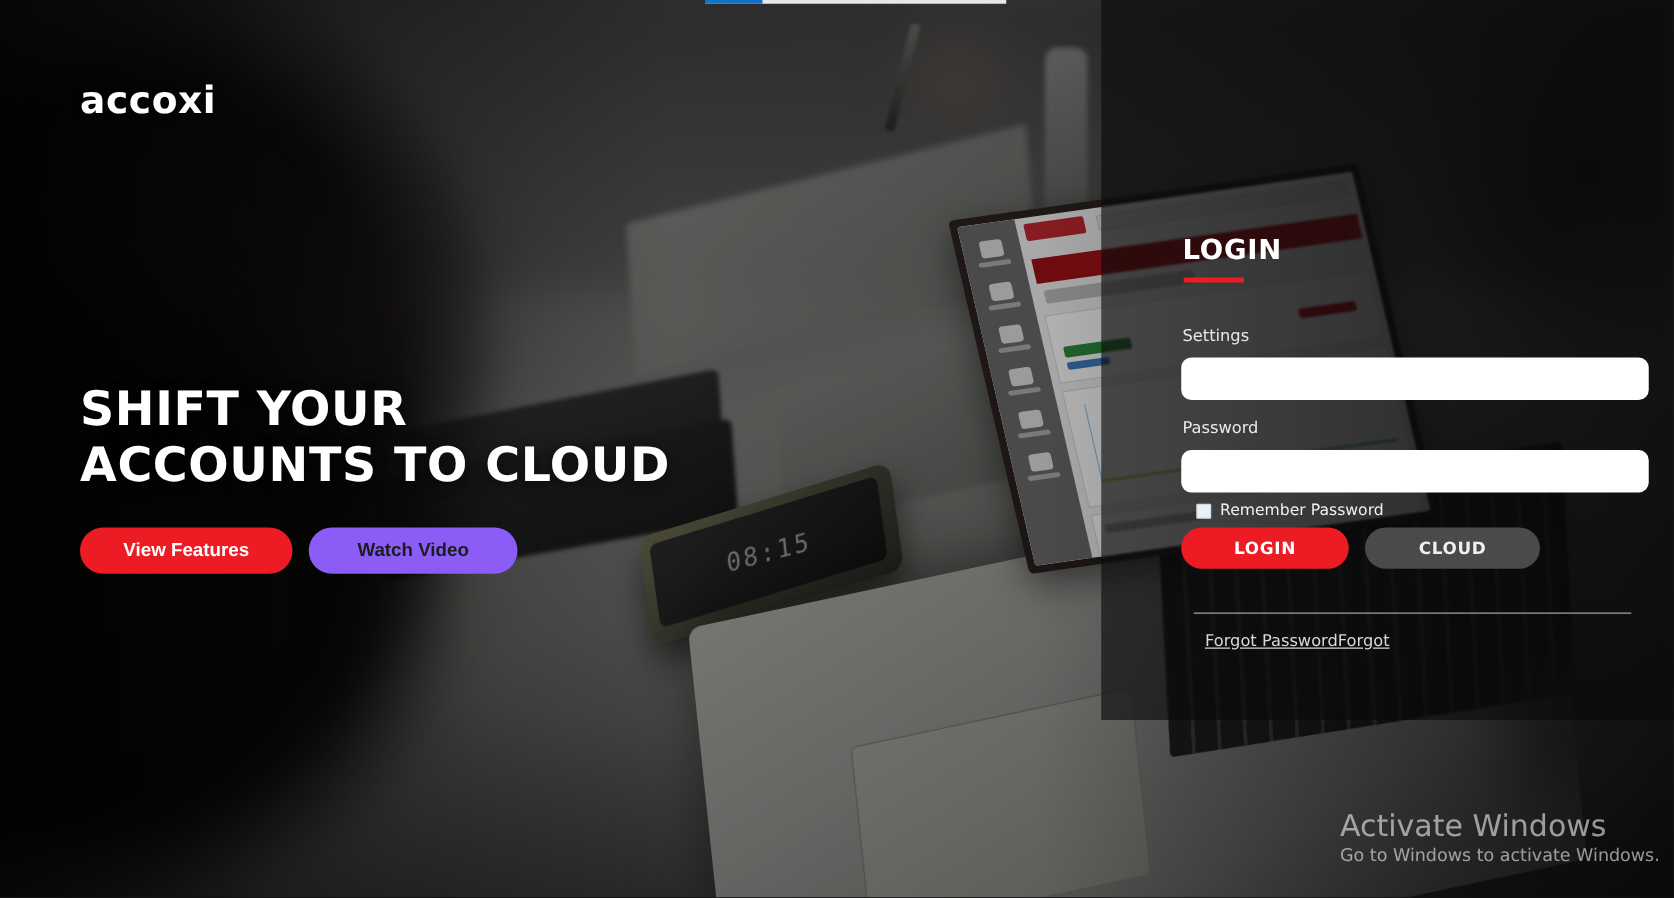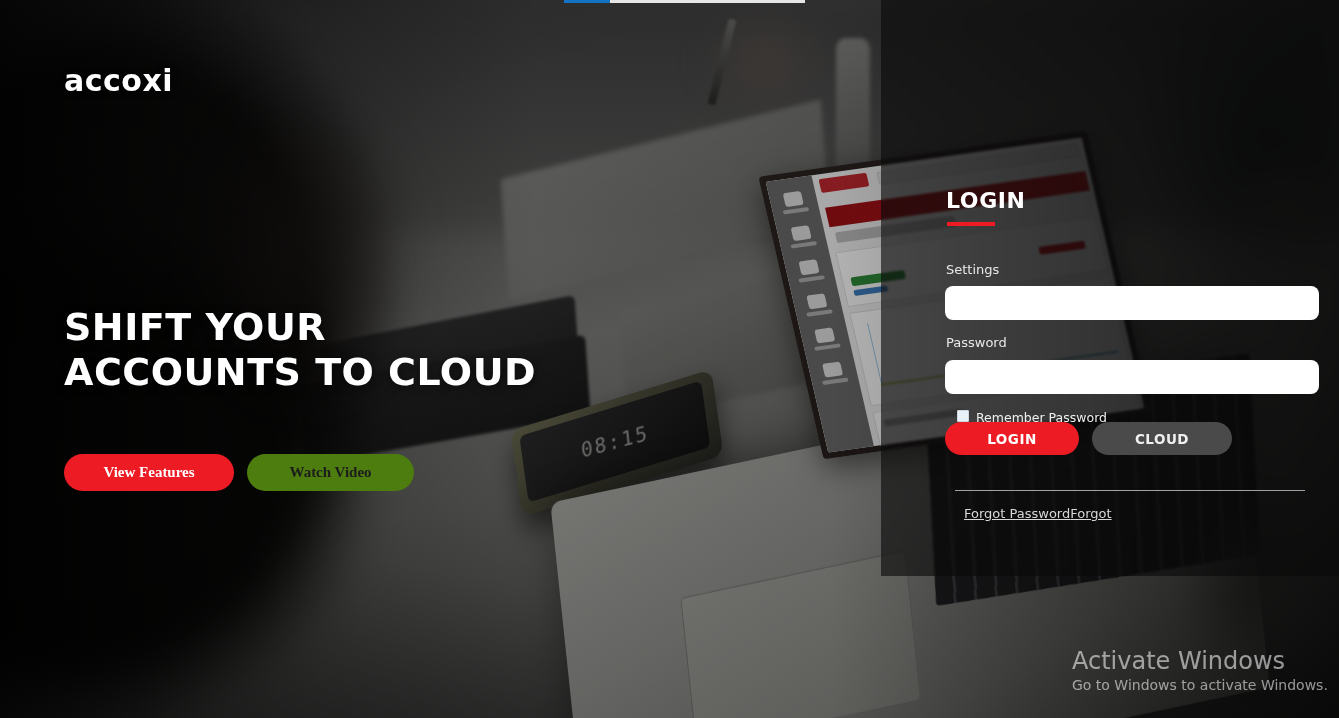--- a/index.html
+++ b/index.html
@@ -290,25 +290,25 @@
   }
   .hero-buttons { margin-top: 27px; display: flex; gap: 13px; }
 
   .btn {
     border: none;
     border-radius: 22px;
     height: 37px;
     font-size: 15px;
     font-weight: 600;
     cursor: pointer;
-    font-family: Liberation Serif, serif;
-    display: inline-flex; align-items: center; justify-content: center; margin-top: 32px;
+    font-family: Liberation Sans, sans-serif;
+    display: inline-flex; align-items: center; justify-content: center;
   }
   .btn-primary { background: #ED1C24; color: #fff; width: 170px; }
-  .btn-ghost   { background: #4d7c0f; color: #1c1c1c; width: 167px; }
+  .btn-ghost   { background: #8b5cf6; color: #1c1c1c; width: 167px; }
 
   
   .panel {
     position: absolute;
     left: 881px; top: 0;
     width: 458px; height: 576px;
     background: rgba(10,10,10,0.62);
     backdrop-filter: blur(1px);
   }
 
@@ -346,22 +346,22 @@
     padding: 0 12px;
     font-size: 14px;
     color: #222;
     outline: none;
     font-family: "DejaVu Sans", sans-serif;
   }
   .inp-username { top: 286px; }
   .inp-password { top: 360px; }
 
   .remember-row {
-    position: absolute; left: 76px; top: 410px;
-    display: flex; align-items: flex-start; gap: 7px;
+    position: absolute; left: 76px; top: 400px;
+    display: flex; align-items: flex-end; gap: 7px;
   }
   .checkbox {
     width: 12px; height: 12px;
     background: #e9f1f8;
     border: 1px solid #cfd8e0;
     border-radius: 1px;
     cursor: pointer;
   }
   .remember-label {
     color: #f0f0f0; font-size: 12.5px;

